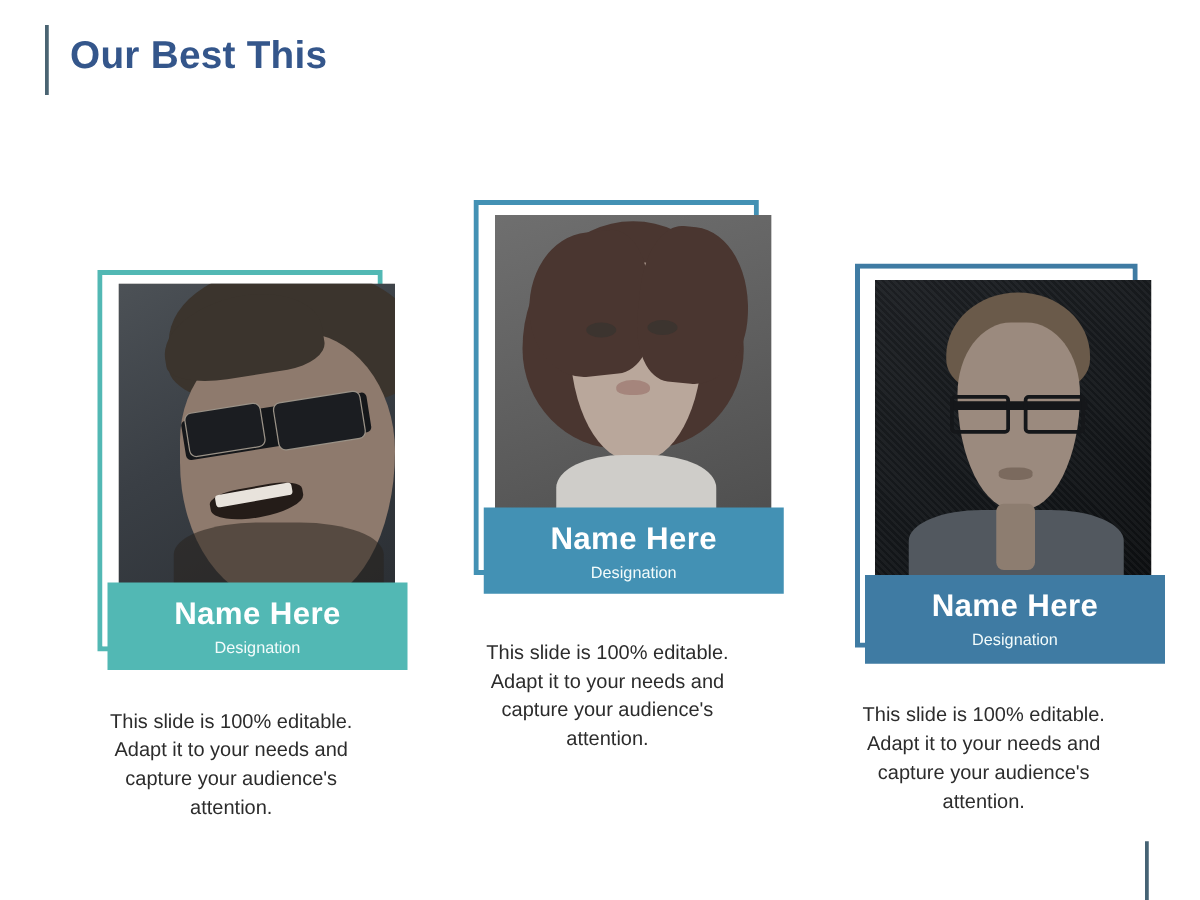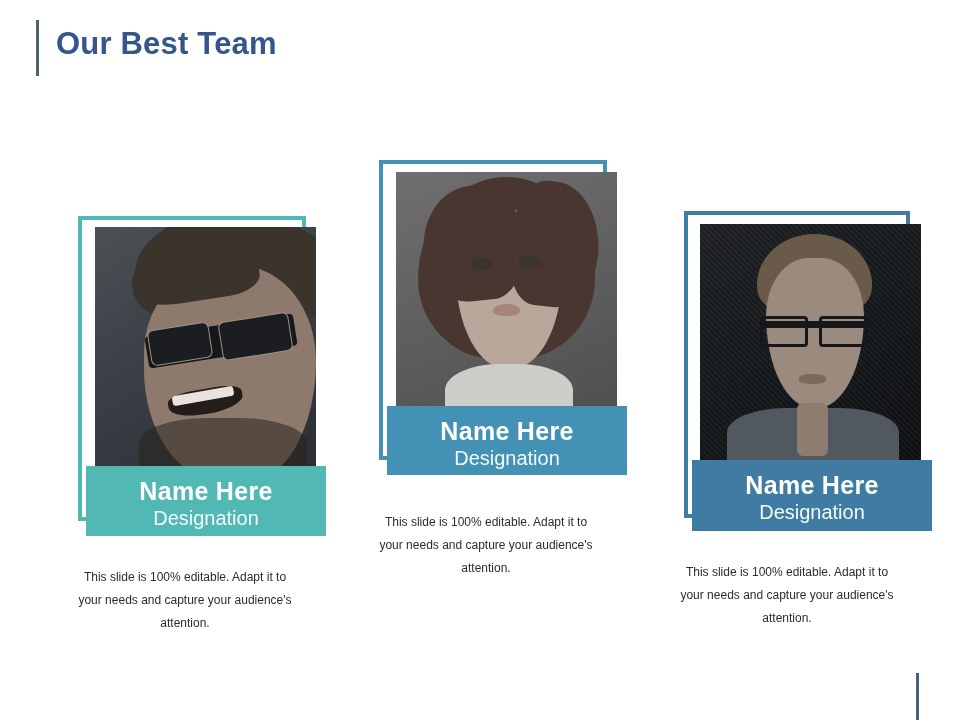--- a/index.html
+++ b/index.html
@@ -81,30 +81,30 @@
   }
   .card-name {
     color: #ffffff;
     font-size: 25px;
     font-weight: bold;
     line-height: 30px;
     letter-spacing: 0.3px;
   }
   .card-role {
     color: #f2fbfb;
-    font-size: 20px;
+    font-size: 13px;
     font-weight: normal;
     line-height: 22px;
     margin-top: 1px;
   }
   .card-body-text {
     position: absolute;
     text-align: center;
     color: #2c2c2c;
-    font-size: 12px;
+    font-size: 16px;
     line-height: 23px;
   }
 
   
   .frame-gap {
     position: absolute;
     border: 2px solid #ffffff;
     box-sizing: border-box;
   }
 
@@ -124,21 +124,21 @@
   .hair-c { background: #6a5a4a; }
   .shirt-c { background: #52585f; }
   .shirt-b { background: #cfcdc9; }
   .glasses { background: #15171a; }
   .lens { background: #1b1d21; }
 </style>
 </head>
 <body>
 
 <div id="title-accent-bar"></div>
-<div id="page-title">Our Best Team</div>
+<div id="page-title">Our Best This</div>
 
 <div class="team-card" style="left:62px; top:216px; width:246px; height:320px;">
 
   <div class="card-frame" style="left:0px; top:0px; width:228px; height:305px; border-color:#52b8b4;"></div>
   <div class="frame-gap" style="left:4px; top:4px; width:220px; height:297px;"></div>
 
   <div class="card-photo" style="left:17px; top:11px; width:221px; height:245px;">
     <div class="photo-inner bg-a">
       <div class="p-shape hair-a" style="left:18%; top:-6%; width:92%; height:46%; border-radius:52% 58% 40% 40% / 60% 66% 34% 30%;"></div>
       <div class="p-shape skin-a" style="left:22%; top:16%; width:78%; height:88%; border-radius:46% 44% 40% 46% / 40% 44% 56% 52%;"></div>

